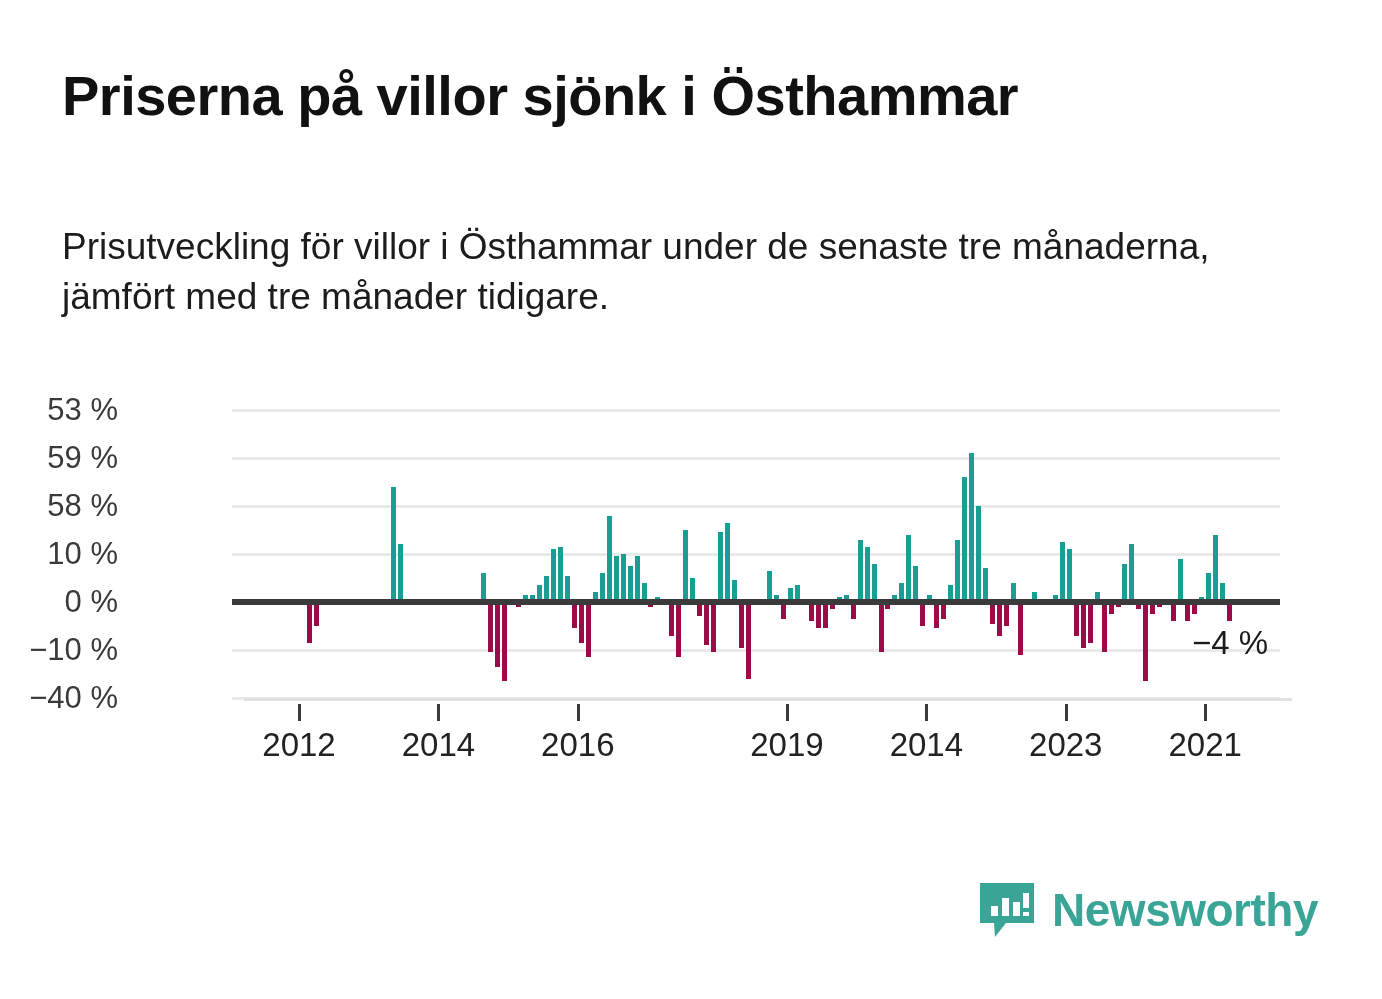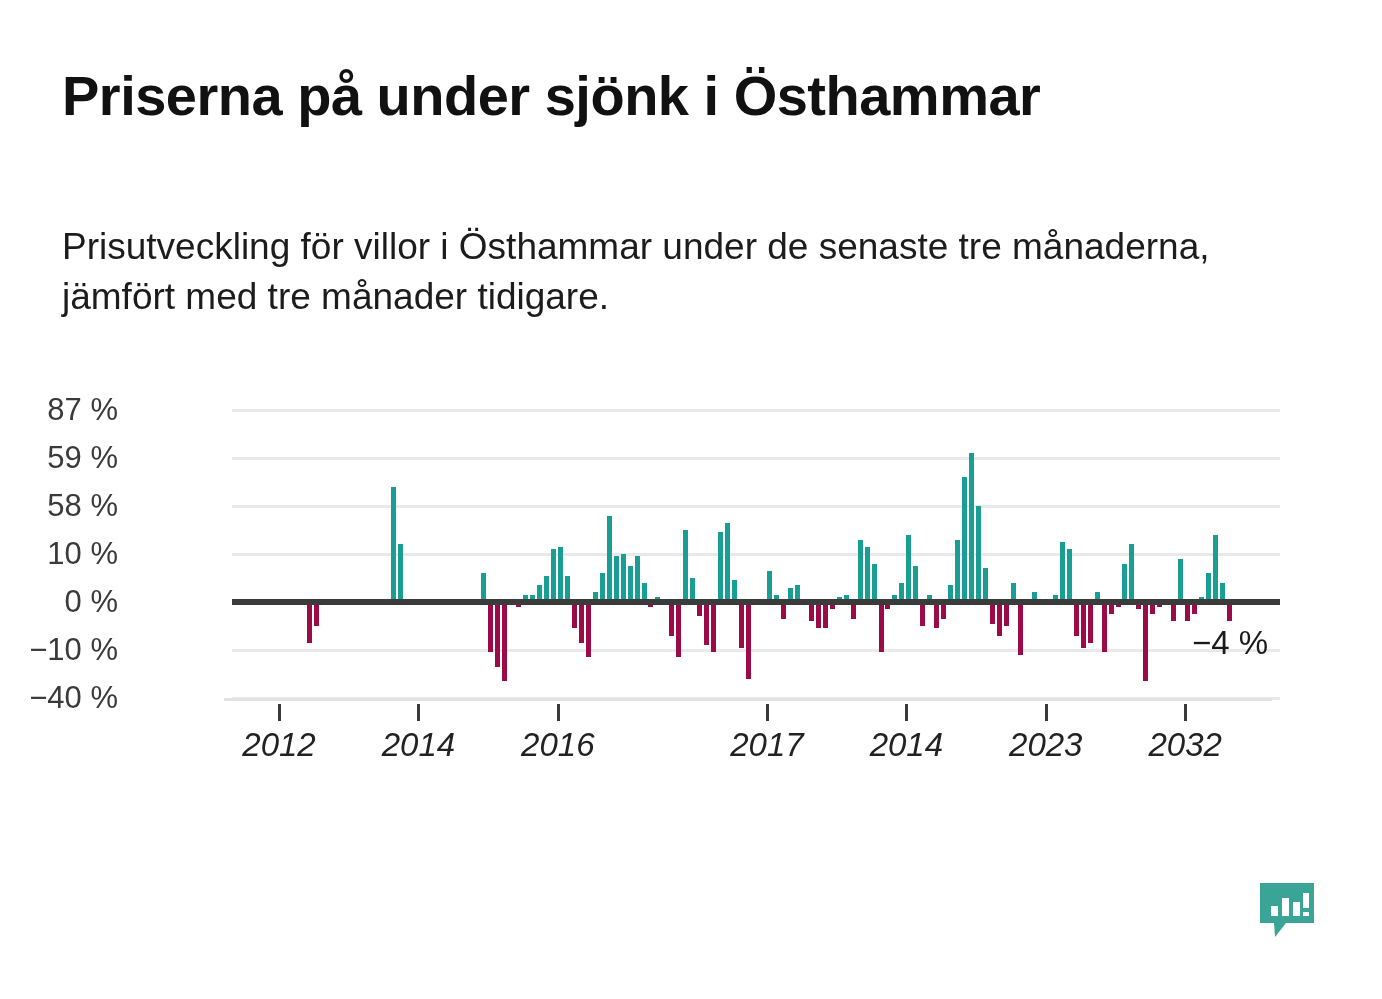--- a/index.html
+++ b/index.html
@@ -45,21 +45,21 @@
     z-index:2;
   }
   .bar{
     position:absolute;bottom:0;width:5px;
   }
   .bar.pos{background:#189e93;}
   .bar.neg{background:#9c0b47;}
 
   
   #xaxis{
-    position:absolute;left:224px;top:318px;width:1048px;height:60px;font-style:italic;
+    position:absolute;left:244px;top:318px;width:1048px;height:60px;
   }
   #xaxis .axisline{
     position:absolute;left:0;top:0;width:1048px;height:3px;background:#e2e2e2;
   }
   .tick{
     position:absolute;top:6px;width:3px;height:17px;background:#3a3a3a;
   }
   .xlabel{
     position:absolute;top:28px;font-size:33px;color:#222;
     transform:translateX(-50%);white-space:nowrap;
@@ -76,21 +76,21 @@
     display:flex;align-items:center;gap:14px;
   }
   #logo-mark{width:62px;height:62px;position:relative;}
   #logo-text{
     font-size:46px;font-weight:bold;color:#3aa597;letter-spacing:-0.5px;
   }
 </style>
 </head>
 <body>
 
-<div id="title">Priserna på under sjönk i Östhammar</div>
+<div id="title">Priserna på villor sjönk i Östhammar</div>
 <div id="subtitle">Prisutveckling för villor i Östhammar under de senaste tre månaderna, jämfört med tre månader tidigare.</div>
 
 <div id="chart">
   <div id="plot">
 
     <div id="bars">
         <div class="bar neg" style="left: 20.9118px; width: 5.01882px; height: 40.8px; bottom: auto; top: 192px;"></div>
         <div class="bar neg" style="left: 27.8824px; width: 5.01882px; height: 24px; bottom: auto; top: 192px;"></div>
         <div class="bar pos" style="left: 104.559px; width: 5.01882px; height: 115.2px; bottom: auto; top: 76.8px;"></div>
         <div class="bar pos" style="left: 111.529px; width: 5.01882px; height: 57.6px; bottom: auto; top: 134.4px;"></div>
@@ -194,21 +194,21 @@
         <div class="bar pos" style="left: 892.235px; width: 5.01882px; height: 43.2px; bottom: auto; top: 148.8px;"></div>
         <div class="bar neg" style="left: 899.206px; width: 5.01882px; height: 19.2px; bottom: auto; top: 192px;"></div>
         <div class="bar neg" style="left: 906.176px; width: 5.01882px; height: 12px; bottom: auto; top: 192px;"></div>
         <div class="bar pos" style="left: 913.147px; width: 5.01882px; height: 4.8px; bottom: auto; top: 187.2px;"></div>
         <div class="bar pos" style="left: 920.118px; width: 5.01882px; height: 28.8px; bottom: auto; top: 163.2px;"></div>
         <div class="bar pos" style="left: 927.088px; width: 5.01882px; height: 67.2px; bottom: auto; top: 124.8px;"></div>
         <div class="bar pos" style="left: 934.059px; width: 5.01882px; height: 19.2px; bottom: auto; top: 172.8px;"></div>
         <div class="bar neg" style="left: 941.029px; width: 5.01882px; height: 19.2px; bottom: auto; top: 192px;"></div>
       </div>
   <div class="gridline" style="top: -1px;"></div>
-      <div class="ylabel" style="top: 0px;">87 %</div>
+      <div class="ylabel" style="top: 0px;">53 %</div>
       <div class="gridline" style="top: 47px;"></div>
       <div class="ylabel" style="top: 48px;">59 %</div>
       <div class="gridline" style="top: 95px;"></div>
       <div class="ylabel" style="top: 96px;">58 %</div>
       <div class="gridline" style="top: 143px;"></div>
       <div class="ylabel" style="top: 144px;">10 %</div>
       <div class="gridline zero" style="top: 189px;"></div>
       <div class="ylabel" style="top: 192px;">0 %</div>
       <div class="gridline" style="top: 239px;"></div>
       <div class="ylabel" style="top: 240px;">−10 %</div>
@@ -217,36 +217,37 @@
     </div>
   <div id="xaxis">
     <div class="axisline"></div>
   <div class="tick" style="left: 54px;"></div>
       <div class="xlabel" style="left: 55px;">2012</div>
       <div class="tick" style="left: 193.412px;"></div>
       <div class="xlabel" style="left: 194.412px;">2014</div>
       <div class="tick" style="left: 332.824px;"></div>
       <div class="xlabel" style="left: 333.824px;">2016</div>
       <div class="tick" style="left: 541.941px;"></div>
-      <div class="xlabel" style="left: 542.941px;">2017</div>
+      <div class="xlabel" style="left: 542.941px;">2019</div>
       <div class="tick" style="left: 681.353px;"></div>
       <div class="xlabel" style="left: 682.353px;">2014</div>
       <div class="tick" style="left: 820.765px;"></div>
       <div class="xlabel" style="left: 821.765px;">2023</div>
       <div class="tick" style="left: 960.176px;"></div>
-      <div class="xlabel" style="left: 961.176px;">2032</div>
+      <div class="xlabel" style="left: 961.176px;">2021</div>
     </div>
 </div>
 
 <div id="lastvalue">−4 %</div>
 
 <div id="logo">
   <div id="logo-mark">
     <svg width="62" height="62" viewBox="0 0 62 62" aria-hidden="true">
       <path d="M4 4 h54 v40 h-28 l-11 14 l-1 -14 h-14 z" fill="#3aa597"></path>
       <rect x="15" y="27" width="7" height="10" fill="#ffffff"></rect>
       <rect x="26" y="19" width="7" height="18" fill="#ffffff"></rect>
       <rect x="37" y="23" width="7" height="14" fill="#ffffff"></rect>
       <rect x="47" y="14" width="6" height="15" fill="#ffffff"></rect>
       <rect x="47" y="33" width="6" height="4" fill="#ffffff"></rect>
     </svg>
   </div>
+  <div id="logo-text">Newsworthy</div>
 </div>
 
 </body></html>

